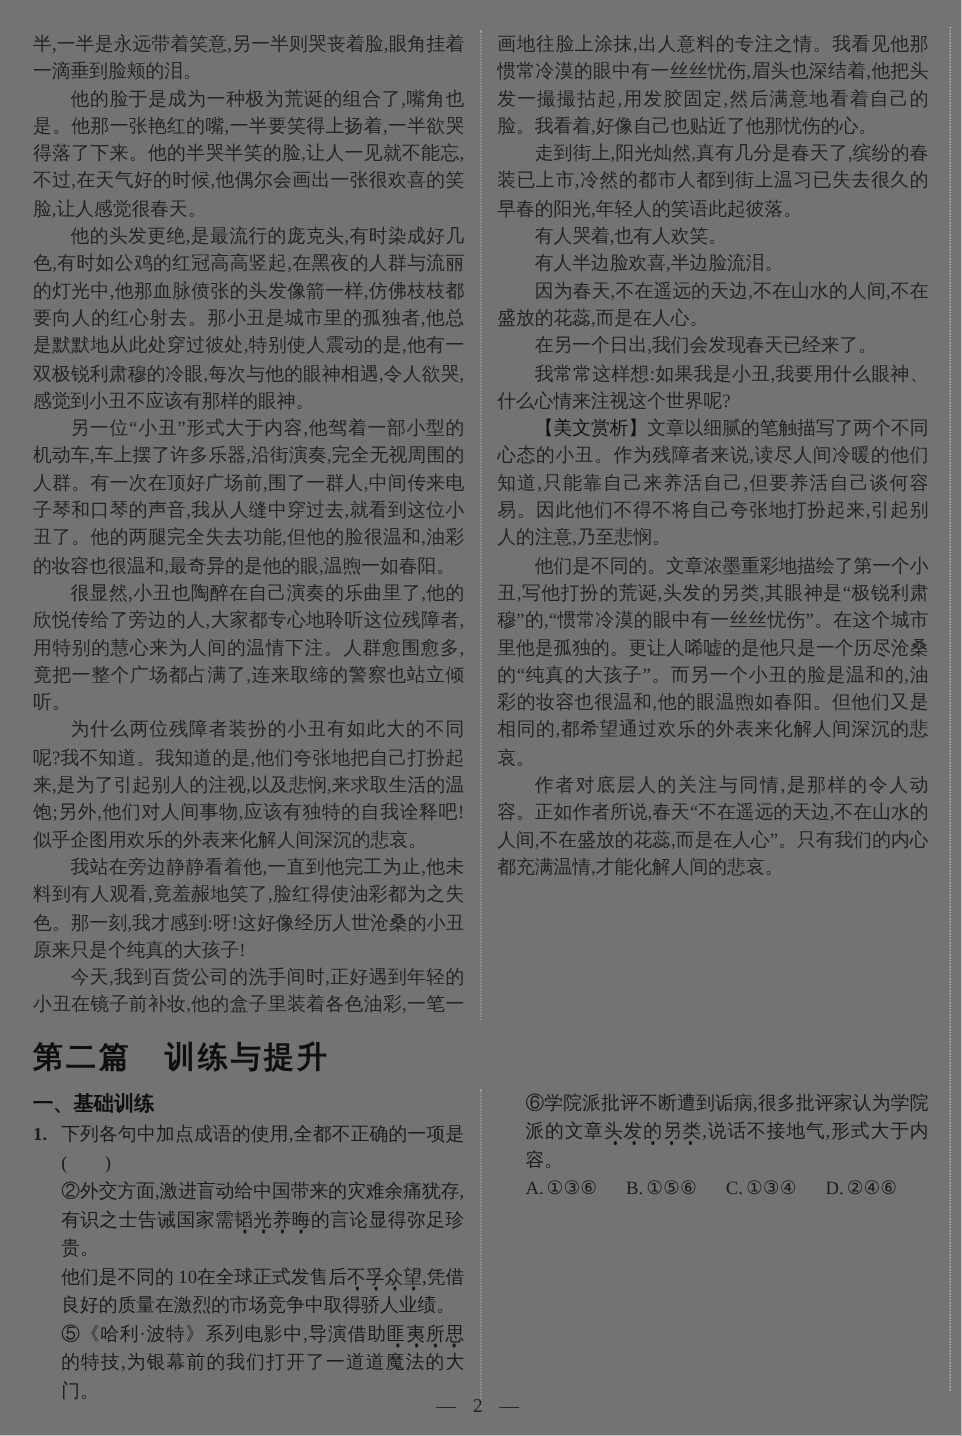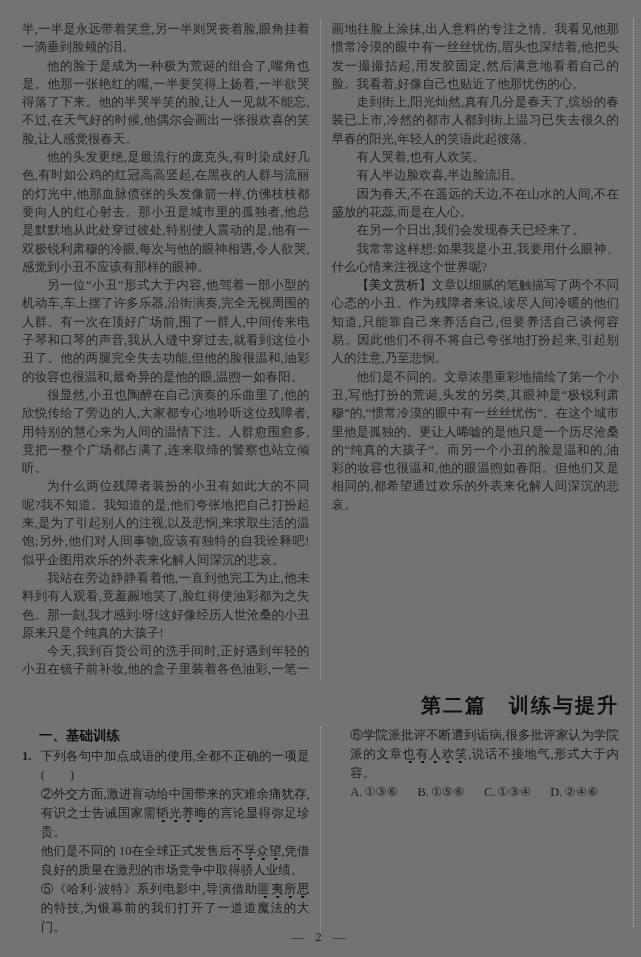--- a/index.html
+++ b/index.html
@@ -11,31 +11,31 @@
   .edge-line { position:absolute; top:18px; bottom:30px; right:7px; border-right:1px dotted #b3b3b0; }
   .essay {
     height:660px; column-count:2; column-gap:22px; column-fill:auto;
     column-rule:1px dotted #9a9a98; font-size:12.5px; line-height:18.3px;
     text-align:justify; color:#232323;
   }
   .para { margin:0; }
   .para.indent { text-indent:2em; }
   .para b { font-weight:normal; color:#111; }
   .part-title {
-    margin:12px 0 8px; text-align:right; font-size:20px; line-height:26px;
+    margin:12px 0 8px; text-align:left; font-size:20px; line-height:26px;
     font-weight:bold; letter-spacing:2px; color:#0f0f0f;
     font-family:"Liberation Sans","DejaVu Sans",sans-serif;
   }
   .exercise {
     height:212px; column-count:2; column-gap:22px; column-fill:auto;
     column-rule:1px dotted #9a9a98; font-size:12.5px; line-height:19px;
     text-align:justify;
   }
   .ex-heading {
-    margin:0 17px 2px; font-size:13.5px; font-weight:bold; color:#0f0f0f;
+    margin:0 0 2px; font-size:13.5px; font-weight:bold; color:#0f0f0f;
     font-family:"Liberation Sans","DejaVu Sans",sans-serif; line-height:19px;
   }
   .question { position:relative; padding-left:1.5em; }
   .q-num { position:absolute; left:0; top:0; font-weight:bold; }
   .sub-item { padding-left:1.5em; }
   .em-dots {
     background-image:radial-gradient(circle, #111 1.1px, rgba(0,0,0,0) 1.3px);
     background-size:12.5px 4px; background-repeat:repeat-x; background-position:1px 100%;
     padding-bottom:3px;
   }
@@ -63,35 +63,36 @@
       <p class="para indent">我站在旁边静静看着他,一直到他完工为止,他未料到有人观看,竟羞赧地笑了,脸红得使油彩都为之失色。那一刻,我才感到:呀!这好像经历人世沧桑的小丑原来只是个纯真的大孩子!</p>
       <p class="para indent">今天,我到百货公司的洗手间时,正好遇到年轻的小丑在镜子前补妆,他的盒子里装着各色油彩,一笔一画地往脸上涂抹,出人意料的专注之情。我看见他那惯常冷漠的眼中有一丝丝忧伤,眉头也深结着,他把头发一撮撮拈起,用发胶固定,然后满意地看着自己的脸。我看着,好像自己也贴近了他那忧伤的心。</p>
       <p class="para indent">走到街上,阳光灿然,真有几分是春天了,缤纷的春装已上市,冷然的都市人都到街上温习已失去很久的早春的阳光,年轻人的笑语此起彼落。</p>
       <p class="para indent">有人哭着,也有人欢笑。</p>
       <p class="para indent">有人半边脸欢喜,半边脸流泪。</p>
       <p class="para indent">因为春天,不在遥远的天边,不在山水的人间,不在盛放的花蕊,而是在人心。</p>
       <p class="para indent">在另一个日出,我们会发现春天已经来了。</p>
       <p class="para indent">我常常这样想:如果我是小丑,我要用什么眼神、什么心情来注视这个世界呢?</p>
       <p class="para indent"><b>【美文赏析】</b>文章以细腻的笔触描写了两个不同心态的小丑。作为残障者来说,读尽人间冷暖的他们知道,只能靠自己来养活自己,但要养活自己谈何容易。因此他们不得不将自己夸张地打扮起来,引起别人的注意,乃至悲悯。</p>
       <p class="para indent">他们是不同的。文章浓墨重彩地描绘了第一个小丑,写他打扮的荒诞,头发的另类,其眼神是“极锐利肃穆”的,“惯常冷漠的眼中有一丝丝忧伤”。在这个城市里他是孤独的。更让人唏嘘的是他只是一个历尽沧桑的“纯真的大孩子”。而另一个小丑的脸是温和的,油彩的妆容也很温和,他的眼温煦如春阳。但他们又是相同的,都希望通过欢乐的外表来化解人间深沉的悲哀。</p>
+      <p class="para indent">作者对底层人的关注与同情,是那样的令人动容。正如作者所说,春天“不在遥远的天边,不在山水的人间,不在盛放的花蕊,而是在人心”。只有我们的内心都充满温情,才能化解人间的悲哀。</p>
     </section>
 
   <h1 class="part-title">第二篇　训练与提升</h1>
 
   <section class="exercise">
     <h2 class="ex-heading">一、基础训练</h2>
     <div class="question">
       <span class="q-num">1.</span>
       <span class="q-stem">下列各句中加点成语的使用,全都不正确的一项是(　　)</span>
     </div>
     <div>
         <div class="sub-item"><span>②外交方面,激进盲动给中国带来的灾难余痛犹存,有识之士告诫国家需</span><span class="em-dots">韬光养晦</span><span>的言论显得弥足珍贵。</span></div>
         <div class="sub-item"><span>他们是不同的 10在全球正式发售后</span><span class="em-dots">不孚众望</span><span>,凭借良好的质量在激烈的市场竞争中取得骄人业绩。</span></div>
         <div class="sub-item"><span>⑤《哈利·波特》系列电影中,导演借助</span><span class="em-dots">匪夷所思</span><span>的特技,为银幕前的我们打开了一道道魔法的大门。</span></div>
-        <div class="sub-item"><span>⑥学院派批评不断遭到诟病,很多批评家认为学院派的文章</span><span class="em-dots">也有人欢笑</span><span>,说话不接地气,形式大于内容。</span></div>
+        <div class="sub-item"><span>⑥学院派批评不断遭到诟病,很多批评家认为学院派的文章</span><span class="em-dots">头发的另类</span><span>,说话不接地气,形式大于内容。</span></div>
       </div>
     <div class="options">
         <span class="option"><span class="opt-label">A.</span><span>①③⑥</span></span>
         <span class="option"><span class="opt-label">B.</span><span>①⑤⑥</span></span>
         <span class="option"><span class="opt-label">C.</span><span>①③④</span></span>
         <span class="option"><span class="opt-label">D.</span><span>②④⑥</span></span>
       </div>
   </section>
 
   <footer class="page-footer">

